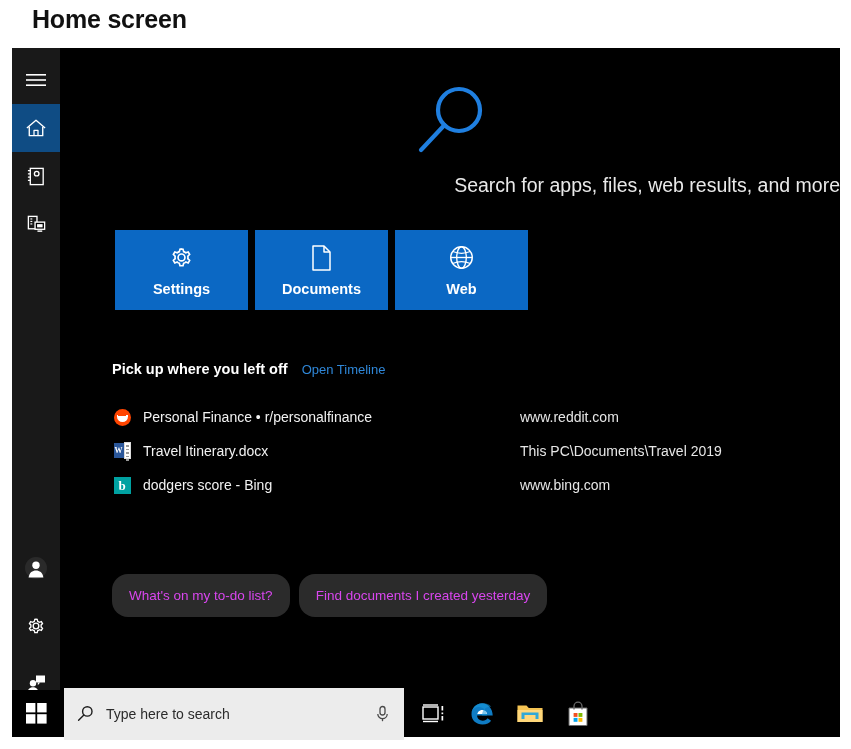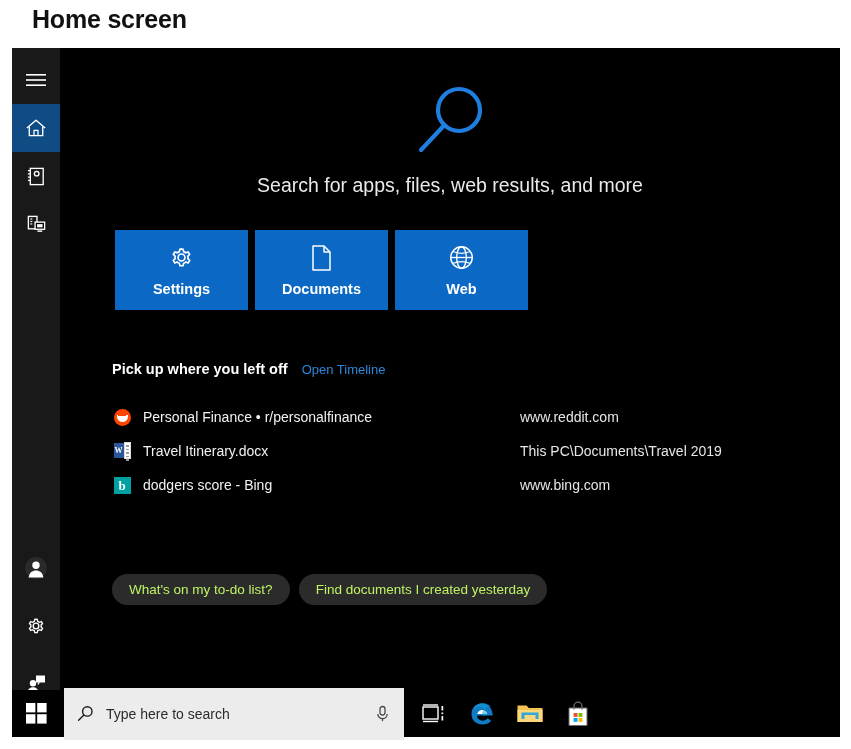--- a/index.html
+++ b/index.html
@@ -83,21 +83,21 @@
     top: 36px;
     width: 76px;
     height: 76px;
   }
 
   .tagline {
     position: absolute;
     left: 0;
     right: 0;
     top: 126px;
-    text-align: center;
+    text-align: right;
     color: #e9e9e9;
     font-size: 19.5px;
     font-weight: 400;
   }
 
   
   .tiles {
     position: absolute;
     left: 55px;
     top: 182px;
@@ -241,25 +241,25 @@
 
   
   .chips {
     position: absolute;
     left: 52px;
     top: 526px;
     display: flex;
     gap: 9px;
   }
   .chip {
-    height: 31px;
+    height: 43px;
     padding: 0 17px;
     border-radius: 16px;
     background: #2b2b2b;
-    color: #bef264;
+    color: #d946ef;
     font-size: 13.5px;
     display: flex;
     align-items: center;
     cursor: pointer;
     white-space: nowrap;
   }
 
   
   .taskbar {
     position: absolute;

